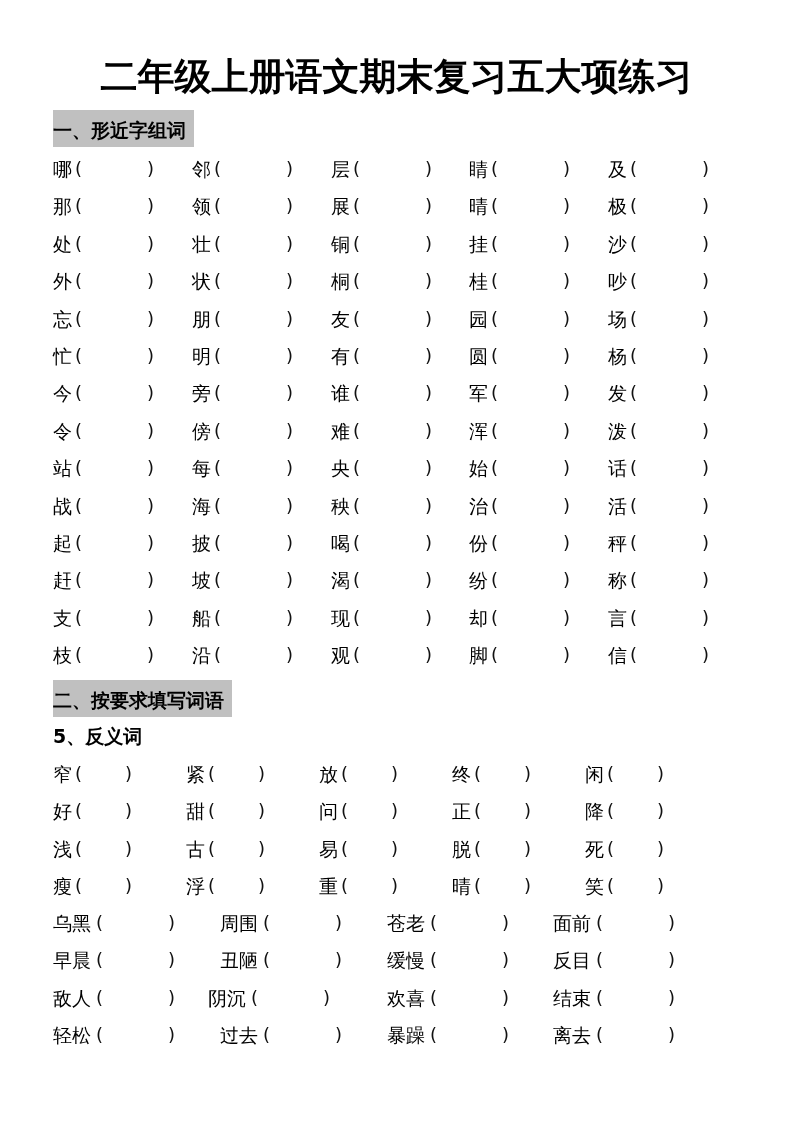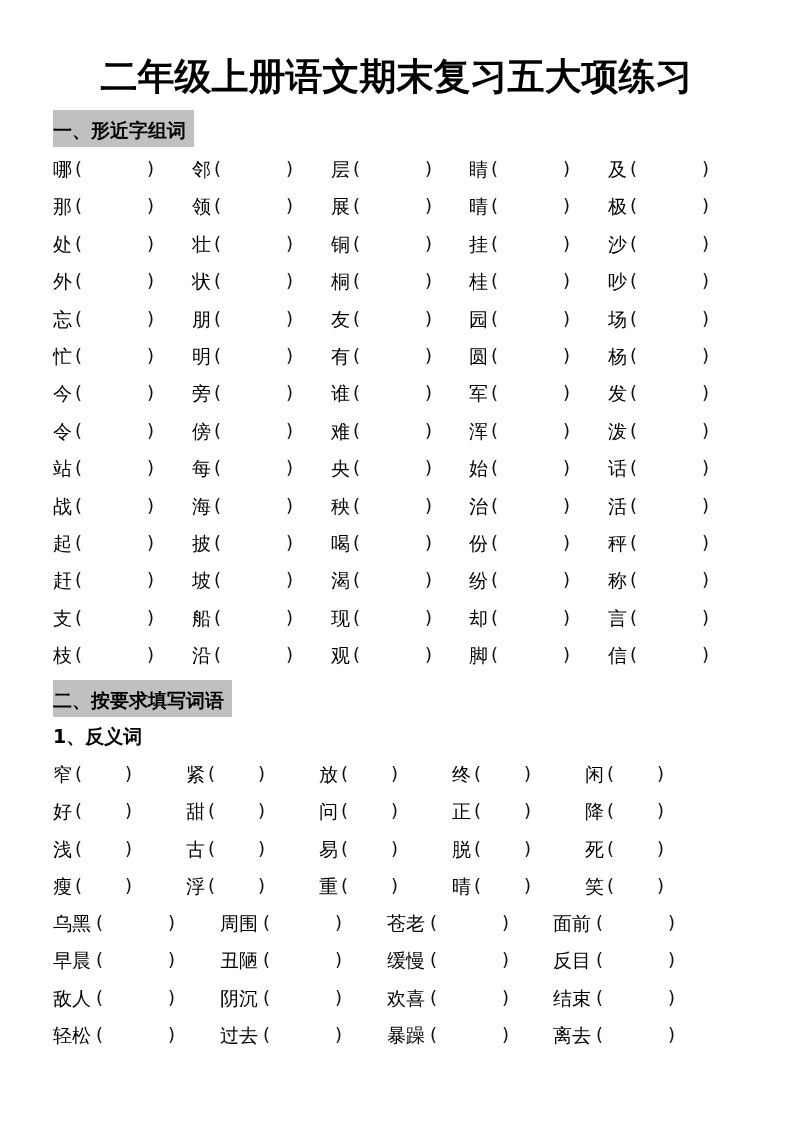--- a/index.html
+++ b/index.html
@@ -128,21 +128,21 @@
     <div class="grid-row" style="top: 640.2px;">
       <div class="cell" style="left: 53px; width: 135px;"><span class="ch">枝</span><span class="paren-l" style="left: 22px;">(</span><span class="blank" style="left: 30px; width: 62px;"></span><span class="paren-r" style="left: 94px;">)</span></div>
       <div class="cell" style="left: 192px; width: 135px;"><span class="ch">沿</span><span class="paren-l" style="left: 22px;">(</span><span class="blank" style="left: 30px; width: 62px;"></span><span class="paren-r" style="left: 94px;">)</span></div>
       <div class="cell" style="left: 331px; width: 135px;"><span class="ch">观</span><span class="paren-l" style="left: 22px;">(</span><span class="blank" style="left: 30px; width: 62px;"></span><span class="paren-r" style="left: 94px;">)</span></div>
       <div class="cell" style="left: 469px; width: 135px;"><span class="ch">脚</span><span class="paren-l" style="left: 22px;">(</span><span class="blank" style="left: 30px; width: 62px;"></span><span class="paren-r" style="left: 94px;">)</span></div>
       <div class="cell" style="left: 608px; width: 135px;"><span class="ch">信</span><span class="paren-l" style="left: 22px;">(</span><span class="blank" style="left: 30px; width: 62px;"></span><span class="paren-r" style="left: 94px;">)</span></div>
     </div>
   </div>
 
 <div class="section-head" style="top:680px;">二、按要求填写词语</div>
-<div class="sub-head" style="top:724px;">1、反义词</div>
+<div class="sub-head" style="top:724px;">5、反义词</div>
 <div id="sec2a">
     <div class="grid-row" style="top: 759px;">
       <div class="cell" style="left: 53px; width: 125px;"><span class="ch">窄</span><span class="paren-l" style="left: 22px;">(</span><span class="blank" style="left: 30px; width: 40px;"></span><span class="paren-r" style="left: 72px;">)</span></div>
       <div class="cell" style="left: 186px; width: 125px;"><span class="ch">紧</span><span class="paren-l" style="left: 22px;">(</span><span class="blank" style="left: 30px; width: 40px;"></span><span class="paren-r" style="left: 72px;">)</span></div>
       <div class="cell" style="left: 319px; width: 125px;"><span class="ch">放</span><span class="paren-l" style="left: 22px;">(</span><span class="blank" style="left: 30px; width: 40px;"></span><span class="paren-r" style="left: 72px;">)</span></div>
       <div class="cell" style="left: 452px; width: 125px;"><span class="ch">终</span><span class="paren-l" style="left: 22px;">(</span><span class="blank" style="left: 30px; width: 40px;"></span><span class="paren-r" style="left: 72px;">)</span></div>
       <div class="cell" style="left: 585px; width: 125px;"><span class="ch">闲</span><span class="paren-l" style="left: 22px;">(</span><span class="blank" style="left: 30px; width: 40px;"></span><span class="paren-r" style="left: 72px;">)</span></div>
     </div>
     <div class="grid-row" style="top: 796.4px;">
       <div class="cell" style="left: 53px; width: 125px;"><span class="ch">好</span><span class="paren-l" style="left: 22px;">(</span><span class="blank" style="left: 30px; width: 40px;"></span><span class="paren-r" style="left: 72px;">)</span></div>
@@ -174,21 +174,21 @@
       <div class="cell" style="left: 553px; width: 160px;"><span class="ch">面前</span><span class="paren-l" style="left: 43px;">(</span><span class="blank" style="left: 51px; width: 62px;"></span><span class="paren-r" style="left: 115px;">)</span></div>
     </div>
     <div class="grid-row" style="top: 945.4px;">
       <div class="cell" style="left: 53px; width: 160px;"><span class="ch">早晨</span><span class="paren-l" style="left: 43px;">(</span><span class="blank" style="left: 51px; width: 62px;"></span><span class="paren-r" style="left: 115px;">)</span></div>
       <div class="cell" style="left: 220px; width: 160px;"><span class="ch">丑陋</span><span class="paren-l" style="left: 43px;">(</span><span class="blank" style="left: 51px; width: 62px;"></span><span class="paren-r" style="left: 115px;">)</span></div>
       <div class="cell" style="left: 387px; width: 160px;"><span class="ch">缓慢</span><span class="paren-l" style="left: 43px;">(</span><span class="blank" style="left: 51px; width: 62px;"></span><span class="paren-r" style="left: 115px;">)</span></div>
       <div class="cell" style="left: 553px; width: 160px;"><span class="ch">反目</span><span class="paren-l" style="left: 43px;">(</span><span class="blank" style="left: 51px; width: 62px;"></span><span class="paren-r" style="left: 115px;">)</span></div>
     </div>
     <div class="grid-row" style="top: 982.8px;">
       <div class="cell" style="left: 53px; width: 160px;"><span class="ch">敌人</span><span class="paren-l" style="left: 43px;">(</span><span class="blank" style="left: 51px; width: 62px;"></span><span class="paren-r" style="left: 115px;">)</span></div>
-      <div class="cell" style="left: 220px; width: 160px; text-decoration: underline;"><span class="ch">阴沉</span><span class="paren-l" style="left: 43px;">(</span><span class="blank" style="left: 51px; width: 62px;"></span><span class="paren-r" style="left: 115px;">)</span></div>
+      <div class="cell" style="left: 208px; width: 160px; text-decoration: underline;"><span class="ch">阴沉</span><span class="paren-l" style="left: 43px;">(</span><span class="blank" style="left: 51px; width: 62px;"></span><span class="paren-r" style="left: 115px;">)</span></div>
       <div class="cell" style="left: 387px; width: 160px;"><span class="ch">欢喜</span><span class="paren-l" style="left: 43px;">(</span><span class="blank" style="left: 51px; width: 62px;"></span><span class="paren-r" style="left: 115px;">)</span></div>
       <div class="cell" style="left: 553px; width: 160px;"><span class="ch">结束</span><span class="paren-l" style="left: 43px;">(</span><span class="blank" style="left: 51px; width: 62px;"></span><span class="paren-r" style="left: 115px;">)</span></div>
     </div>
     <div class="grid-row" style="top: 1020.2px;">
       <div class="cell" style="left: 53px; width: 160px;"><span class="ch">轻松</span><span class="paren-l" style="left: 43px;">(</span><span class="blank" style="left: 51px; width: 62px;"></span><span class="paren-r" style="left: 115px;">)</span></div>
       <div class="cell" style="left: 220px; width: 160px;"><span class="ch">过去</span><span class="paren-l" style="left: 43px;">(</span><span class="blank" style="left: 51px; width: 62px;"></span><span class="paren-r" style="left: 115px;">)</span></div>
       <div class="cell" style="left: 387px; width: 160px;"><span class="ch">暴躁</span><span class="paren-l" style="left: 43px;">(</span><span class="blank" style="left: 51px; width: 62px;"></span><span class="paren-r" style="left: 115px;">)</span></div>
       <div class="cell" style="left: 553px; width: 160px;"><span class="ch">离去</span><span class="paren-l" style="left: 43px;">(</span><span class="blank" style="left: 51px; width: 62px;"></span><span class="paren-r" style="left: 115px;">)</span></div>
     </div>
   </div>

